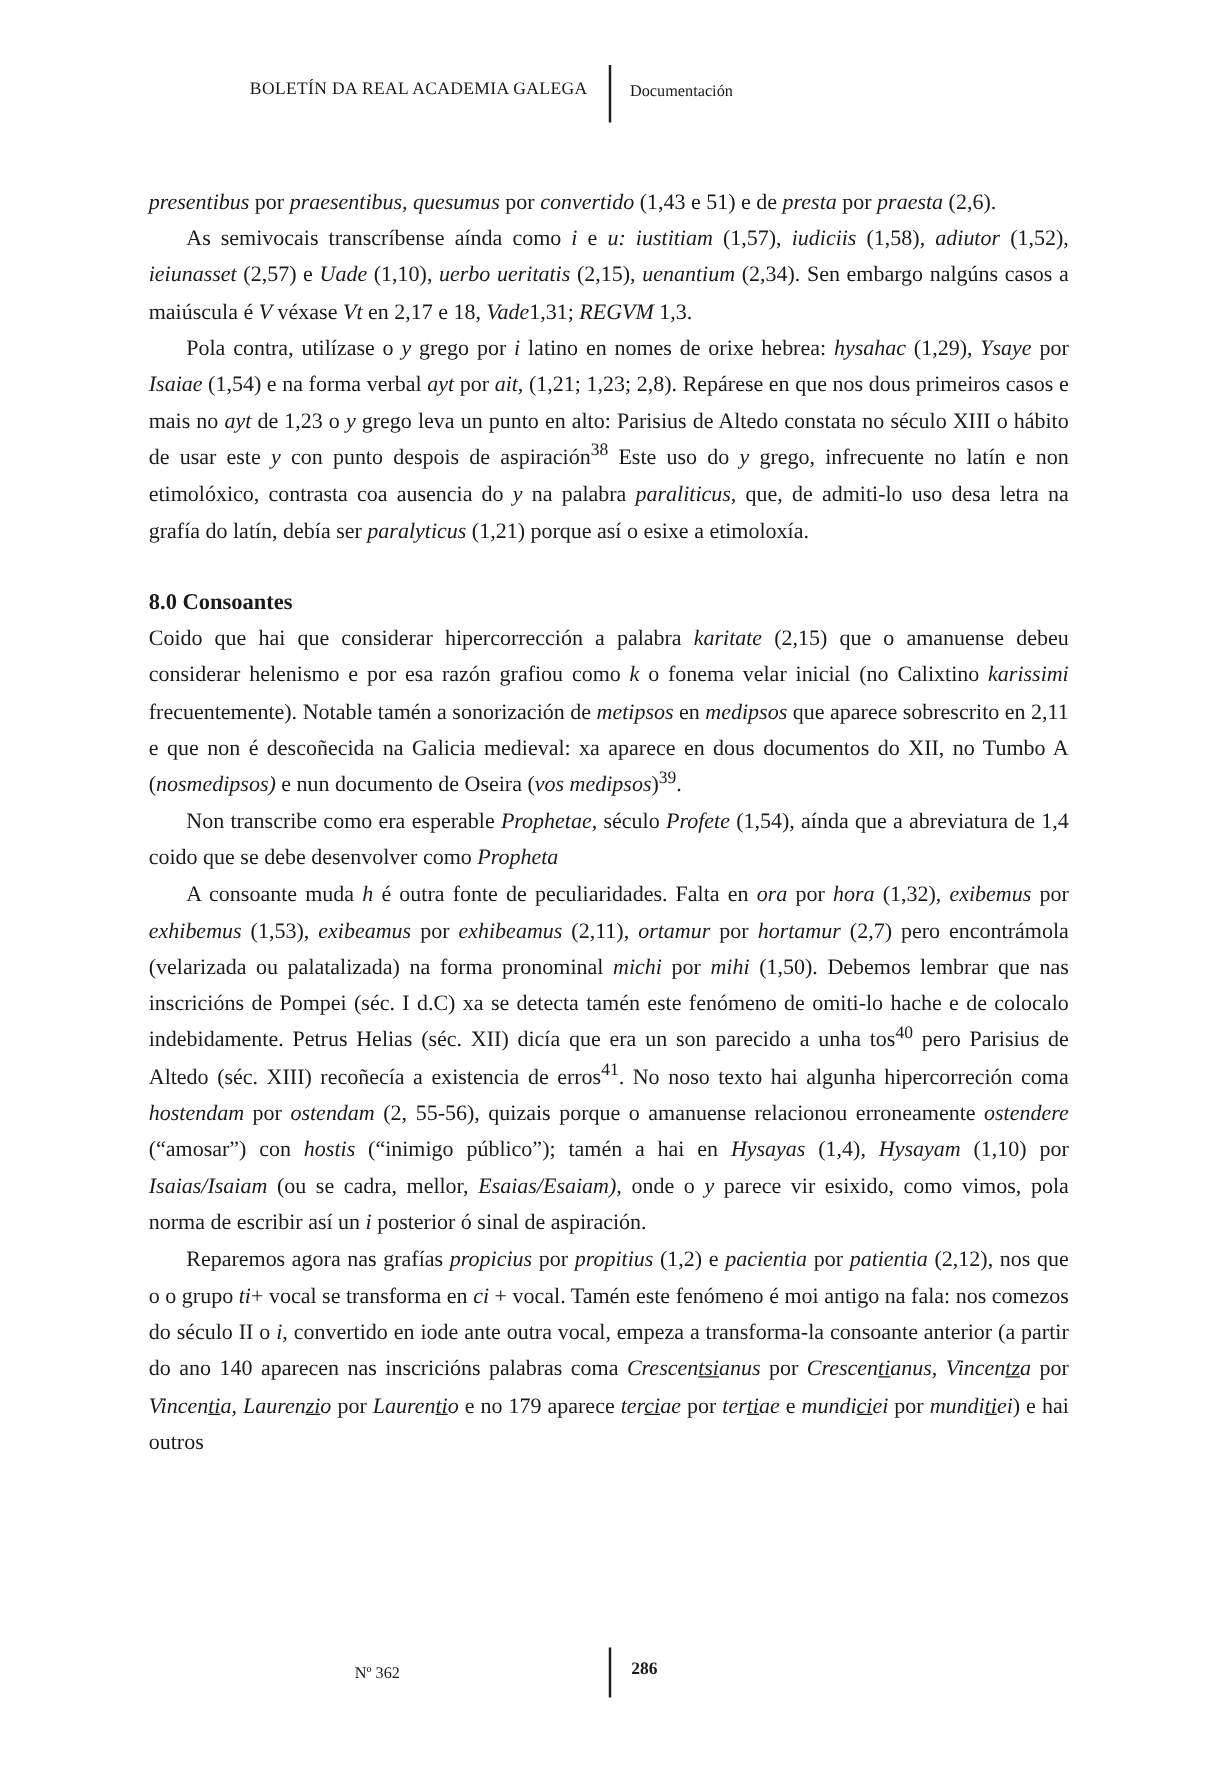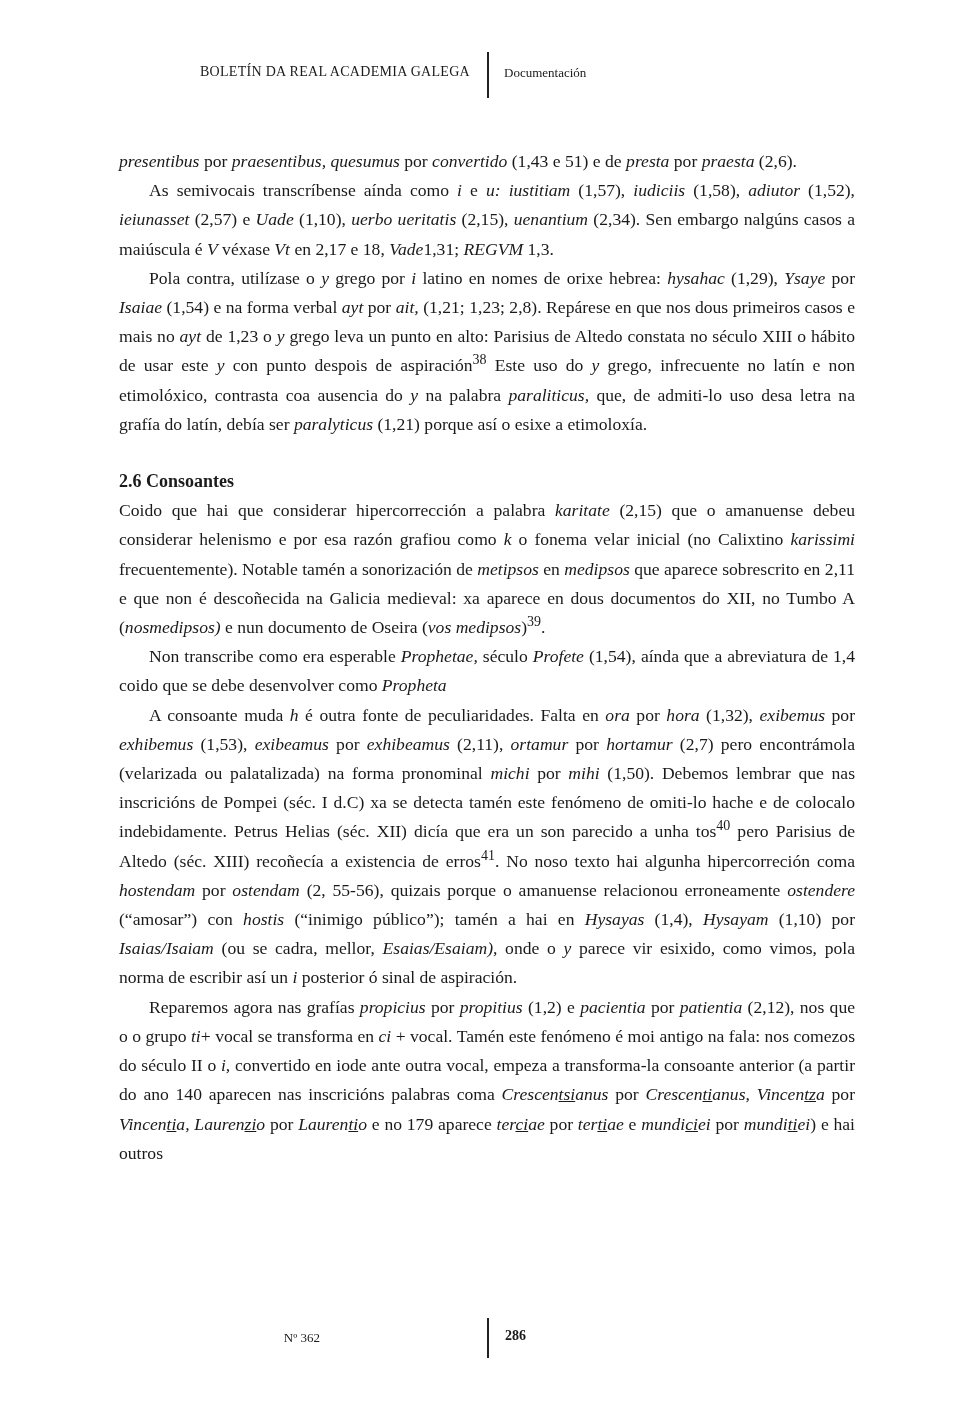--- a/index.html
+++ b/index.html
@@ -29,21 +29,21 @@
   <span class="journal">BOLETÍN DA REAL ACADEMIA GALEGA</span>
   <span class="divider"></span>
   <span class="section">Documentación</span>
 </div>
 
 <div class="content">
   <p><i>presentibus</i><span>  por </span><i>praesentibus, quesumus</i><span> por </span><i>convertido</i><span> (1,43 e 51) e de </span><i>presta</i><span> por </span><i>praesta</i><span> (2,6).</span></p>
   <p class="indent"><span>As semivocais transcríbense aínda como </span><i>i</i><span>  e </span><i>u: iustitiam</i><span> (1,57), </span><i>iudiciis</i><span> (1,58), </span><i>adiutor</i><span> (1,52), </span><i>ieiunasset</i><span> (2,57) e </span><i>Uade</i><span> (1,10), </span><i>uerbo ueritatis</i><span> (2,15), </span><i>uenantium</i><span> (2,34). Sen embargo nalgúns casos a maiúscula é </span><i>V</i><span> véxase </span><i>Vt</i><span> en 2,17 e 18, </span><i>Vade</i><span>1,31; </span><i>REGVM</i><span> 1,3.</span></p>
   <p class="indent"><span>Pola contra, utilízase o </span><i>y</i><span> grego por </span><i>i</i><span> latino en nomes de orixe hebrea: </span><i>hysahac</i><span> (1,29), </span><i>Ysaye</i><span> por </span><i>Isaiae</i><span> (1,54) e na forma verbal </span><i>ayt</i><span> por </span><i>ait,</i><span> (1,21; 1,23; 2,8). Repárese en que nos dous primeiros casos e mais no </span><i>ayt</i><span> de 1,23 o </span><i>y</i><span> grego leva un punto en alto: Parisius de Altedo constata no século XIII o hábito de usar este </span><i>y</i><span> con punto despois de aspiración</span><sup>38</sup><span> Este uso do </span><i>y</i><span> grego, infrecuente no latín e non etimolóxico, contrasta coa ausencia do </span><i>y</i><span> na palabra </span><i>paraliticus,</i><span> que, de admiti-lo uso desa letra na grafía do latín, debía ser </span><i>paralyticus</i><span> (1,21) porque así o esixe a etimoloxía.</span></p>
   <div class="gap"></div>
-  <h2>2.6 Consoantes</h2>
+  <h2>8.0 Consoantes</h2>
   <p><span>Coido que hai que considerar hipercorrección a palabra </span><i>karitate</i><span> (2,15) que o amanuense debeu considerar helenismo e por esa razón grafiou como </span><i>k</i><span> o fonema velar inicial (no Calixtino </span><i>karissimi</i><span> frecuentemente). Notable tamén a sonorización de </span><i>metipsos</i><span> en </span><i>medipsos</i><span>  que aparece sobrescrito en 2,11 e que non é descoñecida na Galicia medieval: xa aparece en dous documentos do XII, no Tumbo A (</span><i>nosmedipsos)</i><span> e nun documento de Oseira (</span><i>vos medipsos</i><span>)</span><sup>39</sup><span>.</span></p>
   <p class="indent"><span>Non transcribe como era esperable </span><i>Prophetae,</i><span> século </span><i>Profete</i><span> (1,54), aínda que a abreviatura de 1,4 coido que se debe desenvolver como </span><i>Propheta</i></p>
   <p class="indent"><span>A consoante muda </span><i>h</i><span> é outra fonte de peculiaridades. Falta en </span><i>ora</i><span>  por </span><i>hora</i><span> (1,32), </span><i>exibemus</i><span> por </span><i>exhibemus</i><span> (1,53), </span><i>exibeamus</i><span> por </span><i>exhibeamus</i><span> (2,11), </span><i>ortamur</i><span> por </span><i>hortamur</i><span> (2,7) pero encontrámola (velarizada ou palatalizada) na forma pronominal </span><i>michi</i><span> por </span><i>mihi</i><span> (1,50). Debemos lembrar que nas inscricións de Pompei (séc. I d.C) xa se detecta tamén este fenómeno de omiti-lo hache e de colocalo indebidamente. Petrus Helias (séc. XII) dicía que era un son parecido a unha tos</span><sup>40</sup><span> pero Parisius de Altedo (séc. XIII) recoñecía a existencia de erros</span><sup>41</sup><span>. No noso texto hai algunha hipercorreción coma </span><i>hostendam</i><span> por </span><i>ostendam</i><span> (2, 55-56), quizais porque o amanuense relacionou erroneamente </span><i>ostendere</i><span> (“amosar”) con </span><i>hostis</i><span> (“inimigo público”); tamén a hai en </span><i>Hysayas</i><span> (1,4), </span><i>Hysayam</i><span> (1,10) por </span><i>Isaias/Isaiam</i><span> (ou se cadra, mellor, </span><i>Esaias/Esaiam),</i><span> onde o </span><i>y</i><span> parece vir esixido, como vimos, pola norma de escribir así un </span><i>i</i><span> posterior ó sinal de aspiración.</span></p>
   <p class="indent"><span>Reparemos agora nas grafías </span><i>propicius</i><span>  por </span><i>propitius</i><span> (1,2) e  </span><i>pacientia</i><span> por </span><i>patientia</i><span> (2,12), nos que o o grupo </span><i>ti</i><span>+ vocal  se transforma en </span><i>ci</i><span> + vocal. Tamén este fenómeno é moi antigo na fala: nos comezos do século II o </span><i>i,</i><span> convertido en iode ante outra vocal, empeza a transforma-la consoante anterior (a partir do ano 140 aparecen nas inscricións palabras coma </span><i>Crescen</i><i><u>tsi</u></i><i>anus</i><span> por </span><i>Crescen</i><i><u>ti</u></i><i>anus,</i><span> </span><i>Vincen</i><i><u>tz</u></i><i>a</i><span> por </span><i>Vincen</i><i><u>ti</u></i><i>a,</i><span> </span><i>Lauren</i><i><u>zi</u></i><i>o</i><span> por </span><i>Lauren</i><i><u>ti</u></i><i>o</i><span> e no 179 aparece </span><i>ter</i><i><u>ci</u></i><i>ae</i><span>  por </span><i>ter</i><i><u>ti</u></i><i>ae</i><span> e </span><i>mundi</i><i><u>ci</u></i><i>ei</i><span>  por </span><i>mundi</i><i><u>ti</u></i><i>ei</i><span>) e hai outros</span></p>
 </div>
 
 <div class="footer">
   <span class="issue">Nº 362</span>
   <span class="divider"></span>
   <span class="page">286</span>

